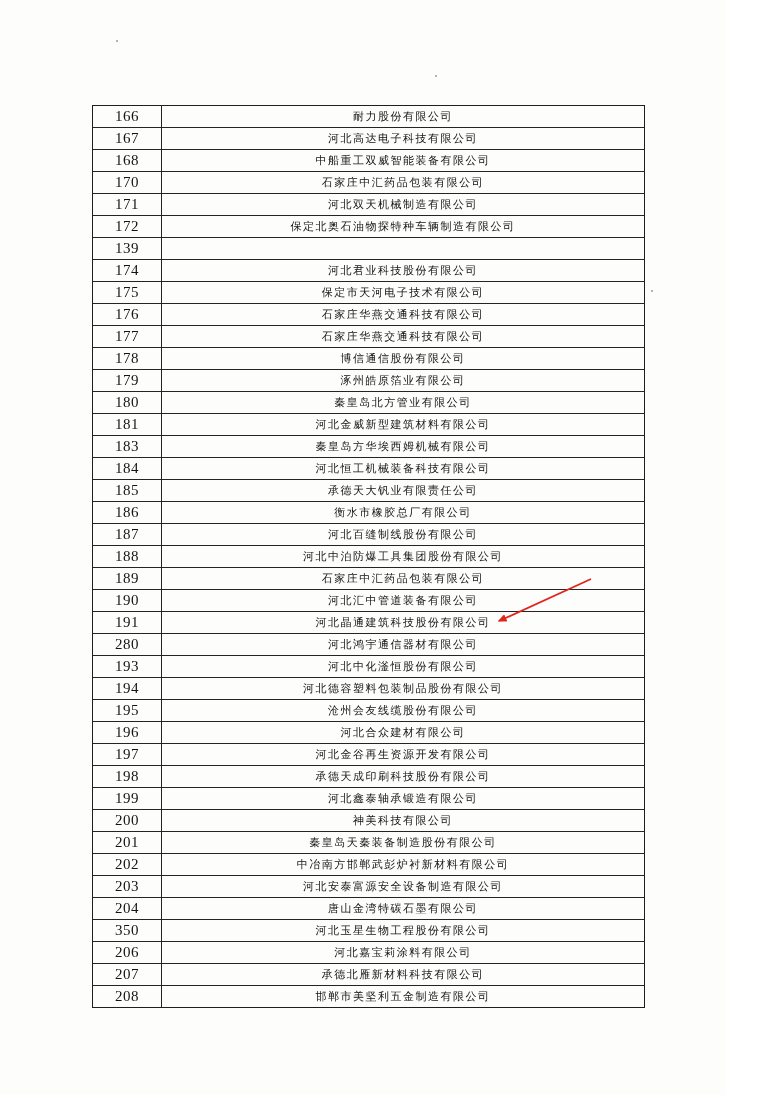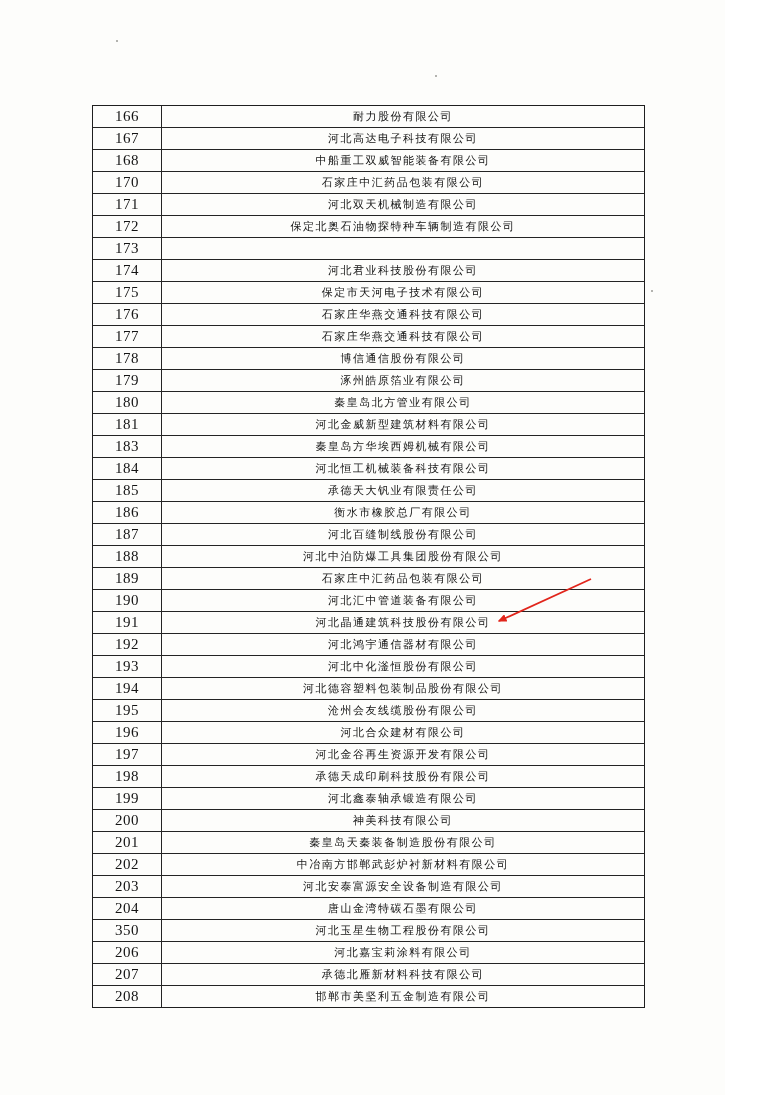--- a/index.html
+++ b/index.html
@@ -92,21 +92,21 @@
       </div>
       <div class="trow">
         <div class="cell num-cell">171</div>
         <div class="cell name-cell">河北双天机械制造有限公司</div>
       </div>
       <div class="trow">
         <div class="cell num-cell">172</div>
         <div class="cell name-cell">保定北奥石油物探特种车辆制造有限公司</div>
       </div>
       <div class="trow">
-        <div class="cell num-cell">173</div>
+        <div class="cell num-cell">139</div>
       </div>
       <div class="trow">
         <div class="cell num-cell">174</div>
         <div class="cell name-cell">河北君业科技股份有限公司</div>
       </div>
       <div class="trow">
         <div class="cell num-cell">175</div>
         <div class="cell name-cell">保定市天河电子技术有限公司</div>
       </div>
       <div class="trow">
@@ -163,21 +163,21 @@
       </div>
       <div class="trow">
         <div class="cell num-cell">190</div>
         <div class="cell name-cell">河北汇中管道装备有限公司</div>
       </div>
       <div class="trow">
         <div class="cell num-cell">191</div>
         <div class="cell name-cell">河北晶通建筑科技股份有限公司</div>
       </div>
       <div class="trow">
-        <div class="cell num-cell">192</div>
+        <div class="cell num-cell">280</div>
         <div class="cell name-cell">河北鸿宇通信器材有限公司</div>
       </div>
       <div class="trow">
         <div class="cell num-cell">193</div>
         <div class="cell name-cell">河北中化滏恒股份有限公司</div>
       </div>
       <div class="trow">
         <div class="cell num-cell">194</div>
         <div class="cell name-cell">河北德容塑料包装制品股份有限公司</div>
       </div>

